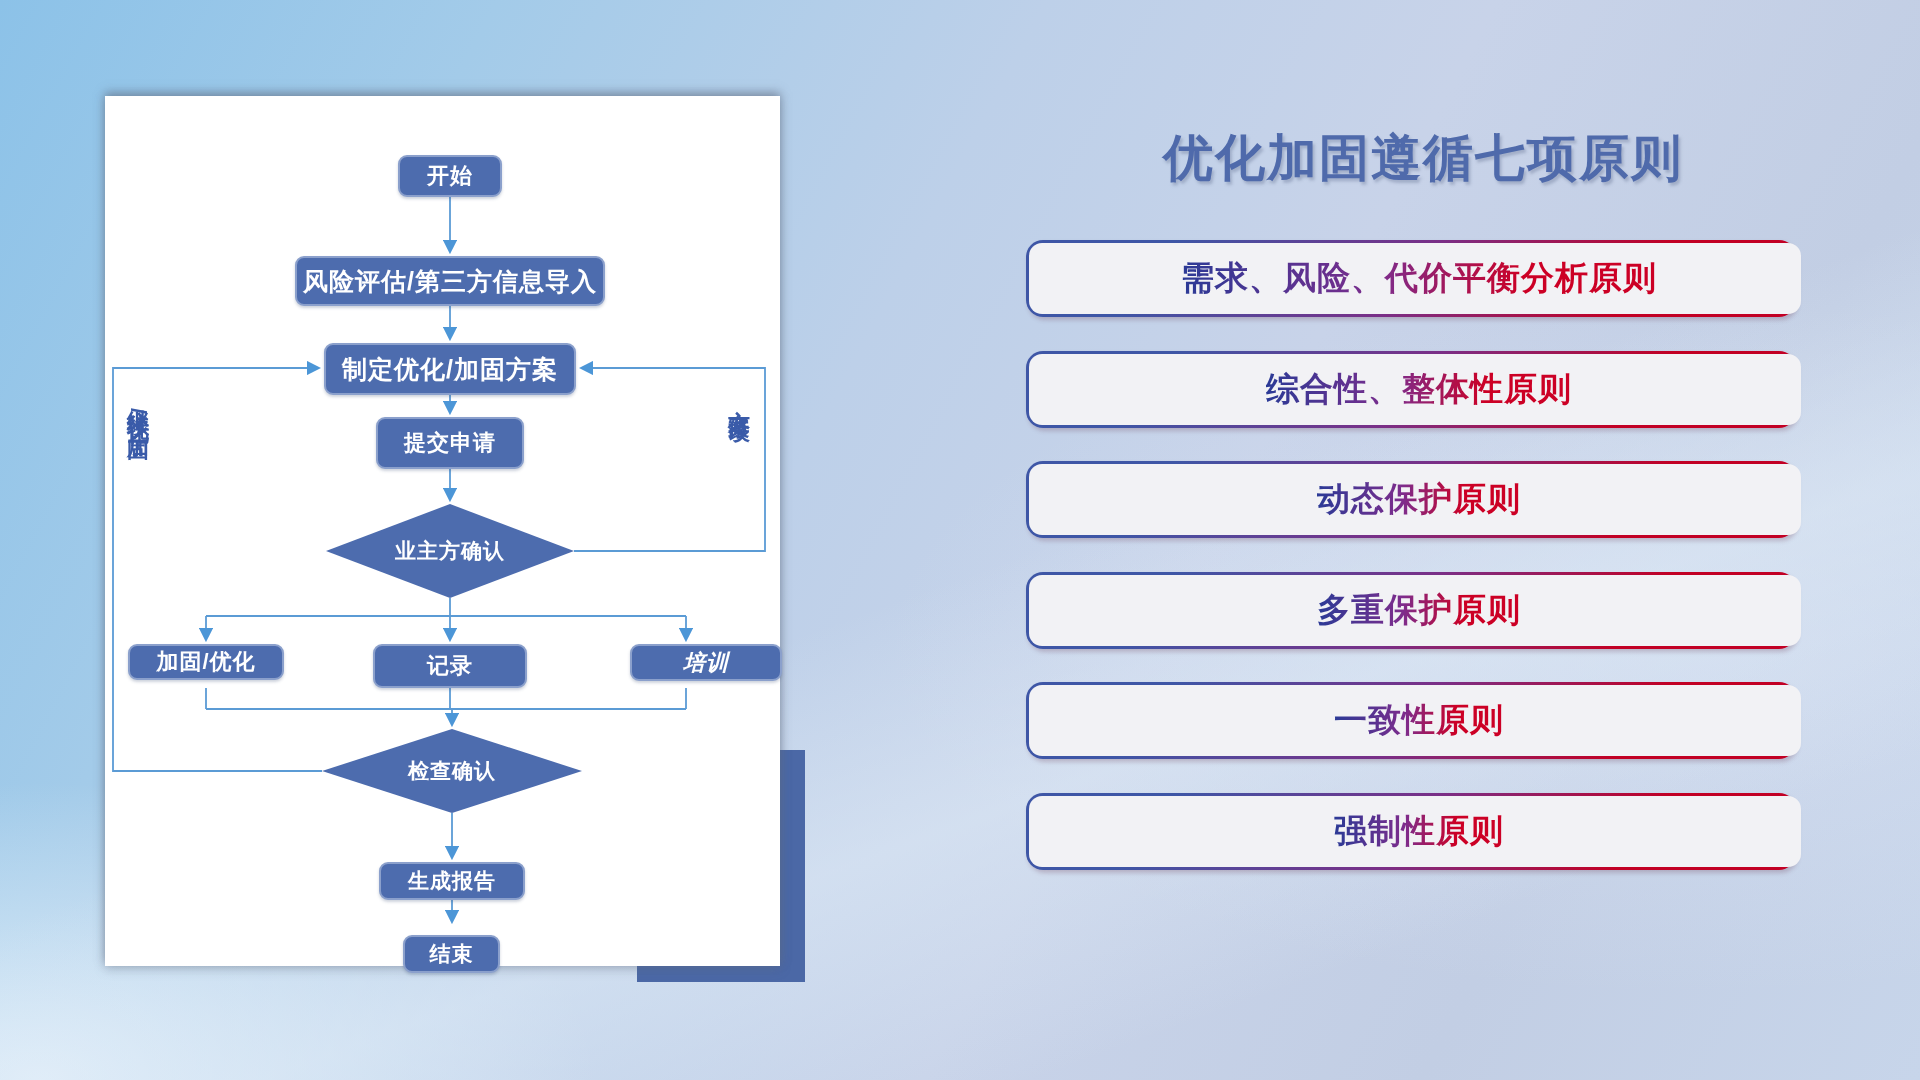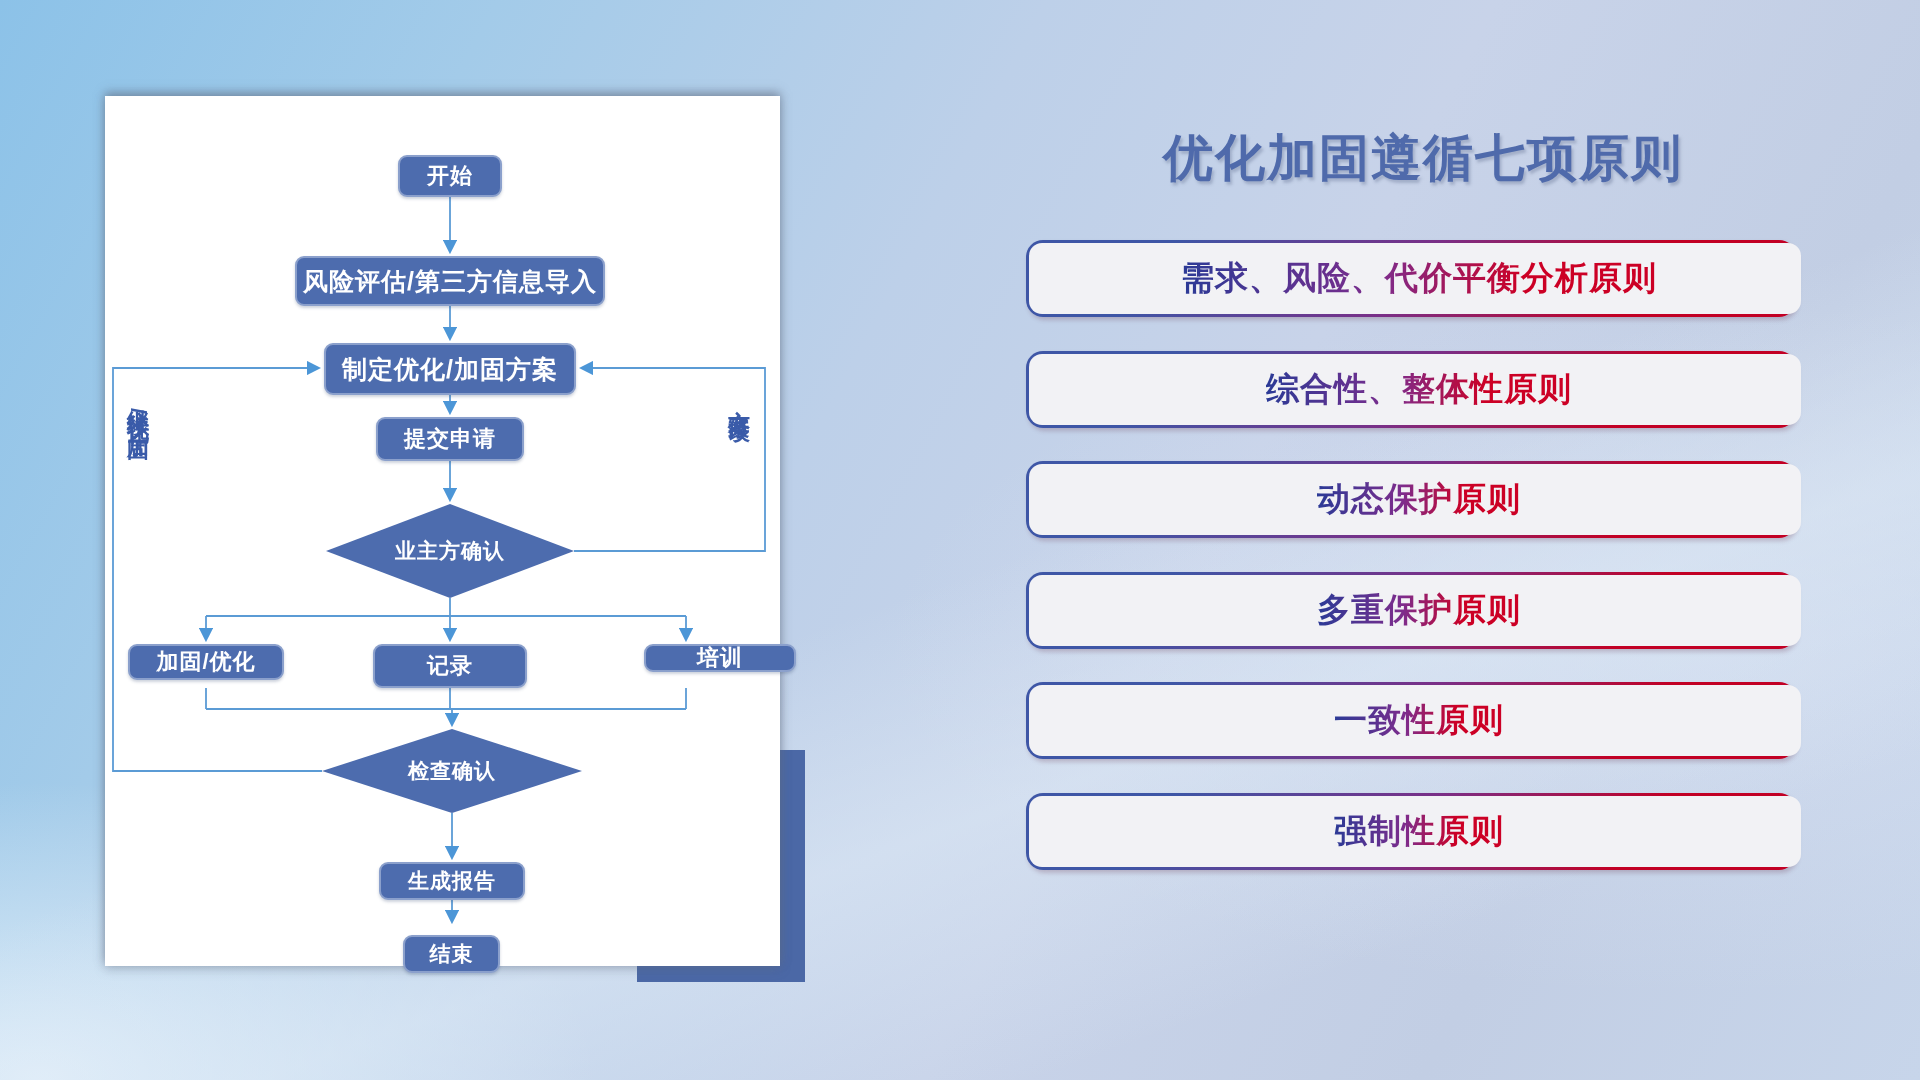--- a/index.html
+++ b/index.html
@@ -116,29 +116,29 @@
       <path d="M322,771 L113,771 L113,368 L319,368" marker-end="url(#arr)"></path>
     </g>
   </svg>
 
   <div class="node" style="left:398px;top:155px;width:104px;height:42px;">开始</div>
 
   <div class="node node-lg" style="left:295px;top:256px;width:310px;height:50px;">风险评估/第三方信息导入</div>
 
   <div class="node node-lg" style="left:324px;top:343px;width:252px;height:52px;">制定优化/加固方案</div>
 
-  <div class="node" style="left:376px;top:417px;width:148px;height:44px;">提交申请</div>
+  <div class="node" style="left:376px;top:417px;width:148px;height:52px;">提交申请</div>
 
   <div class="diamond" style="left:326px;top:504px;width:248px;height:94px;">业主方确认</div>
 
   <div class="node" style="left:128px;top:644px;width:156px;height:36px;">加固/优化</div>
 
   <div class="node" style="left:373px;top:644px;width:154px;height:44px;">记录</div>
 
-  <div class="node" style="left:644px;top:644px;width:152px;height:28px;">培训</div>
+  <div class="node" style="left:630px;top:644px;width:152px;height:37px;font-style:italic;">培训</div>
 
   <div class="diamond" style="left:322px;top:729px;width:260px;height:84px;">检查确认</div>
 
   <div class="node" style="left:379px;top:862px;width:146px;height:38px;font-size:21px;">生成报告</div>
 
   <div class="node" style="left:403px;top:926px;width:97px;height:38px;font-size:21px;margin-top:9px;">结束</div>
 
   <div class="vlabel" style="left:127px;top:392px;height:170px;">继续优化/加固</div>
 
   <div class="vlabel" style="left:728px;top:392px;height:110px;">方案修改</div>

